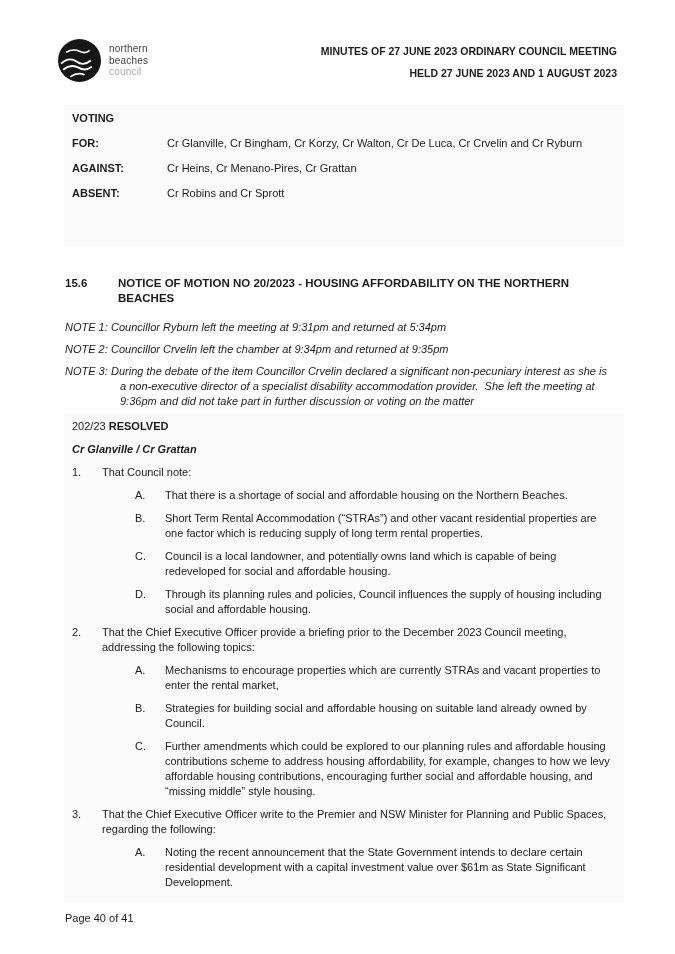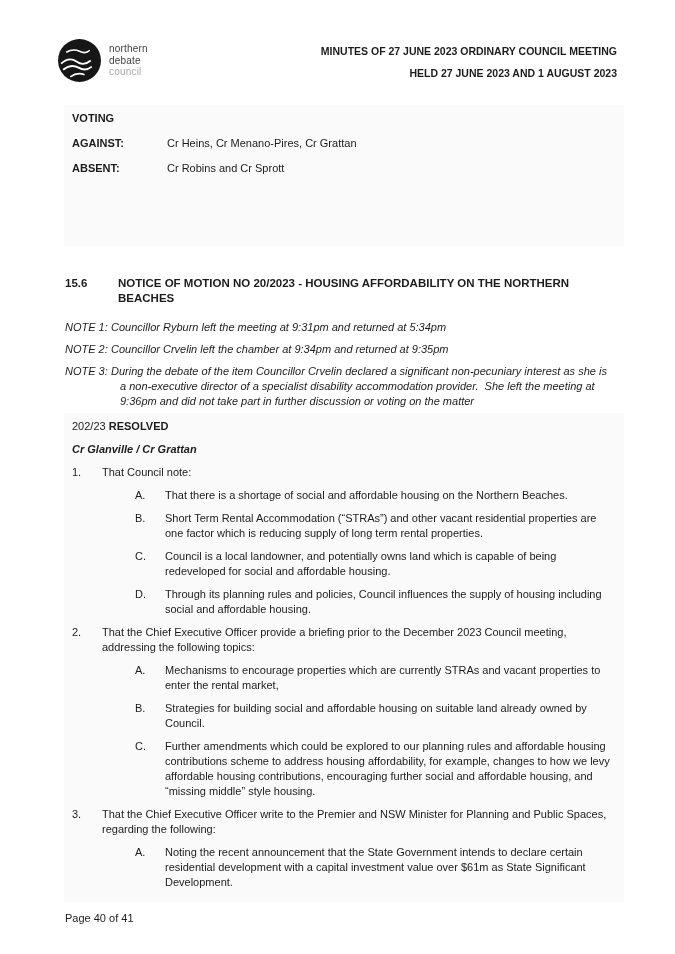--- a/index.html
+++ b/index.html
@@ -60,33 +60,37 @@
       <svg class="logo-mark" viewBox="0 0 44 44" xmlns="http://www.w3.org/2000/svg" aria-hidden="true">
         <circle cx="22" cy="22" r="21" fill="#161616"></circle>
         <path d="M29 2 A 21 21 0 0 1 32 41 A 15 15 0 0 0 29 2 Z" fill="#ffffff"></path>
         <path d="M4 25 Q 12 18 19 23 T 33 22" stroke="#ffffff" stroke-width="1.8" fill="none"></path>
         <path d="M6 31 Q 14 25 21 29 T 34 28" stroke="#ffffff" stroke-width="1.8" fill="none"></path>
         <path d="M9 14 Q 16 10 22 13 T 32 12" stroke="#ffffff" stroke-width="1.6" fill="none"></path>
         <path d="M13 38 Q 20 33 27 36" stroke="#ffffff" stroke-width="1.6" fill="none"></path>
       </svg>
       <div class="logo-text">
         <div>northern</div>
-        <div>debate</div>
+        <div>beaches</div>
         <div class="muted">council</div>
       </div>
     </div>
     <div class="header-titles">
       <div class="line1">MINUTES OF 27 JUNE 2023 ORDINARY COUNCIL MEETING</div>
       <div class="line2">HELD 27 JUNE 2023 AND 1 AUGUST 2023</div>
     </div>
   </div>
 
   <div class="shade-box voting-box">
     <div class="voting-heading">VOTING</div>
 
+    <div class="vote-row">
+      <div class="vote-label">FOR:</div>
+      <div class="vote-value">Cr Glanville, Cr Bingham, Cr Korzy, Cr Walton, Cr De Luca, Cr Crvelin and Cr Ryburn</div>
+    </div>
 
     <div class="vote-row">
       <div class="vote-label">AGAINST:</div>
       <div class="vote-value">Cr Heins, Cr Menano-Pires, Cr Grattan</div>
     </div>
 
     <div class="vote-row">
       <div class="vote-label">ABSENT:</div>
       <div class="vote-value">Cr Robins and Cr Sprott</div>
     </div>

